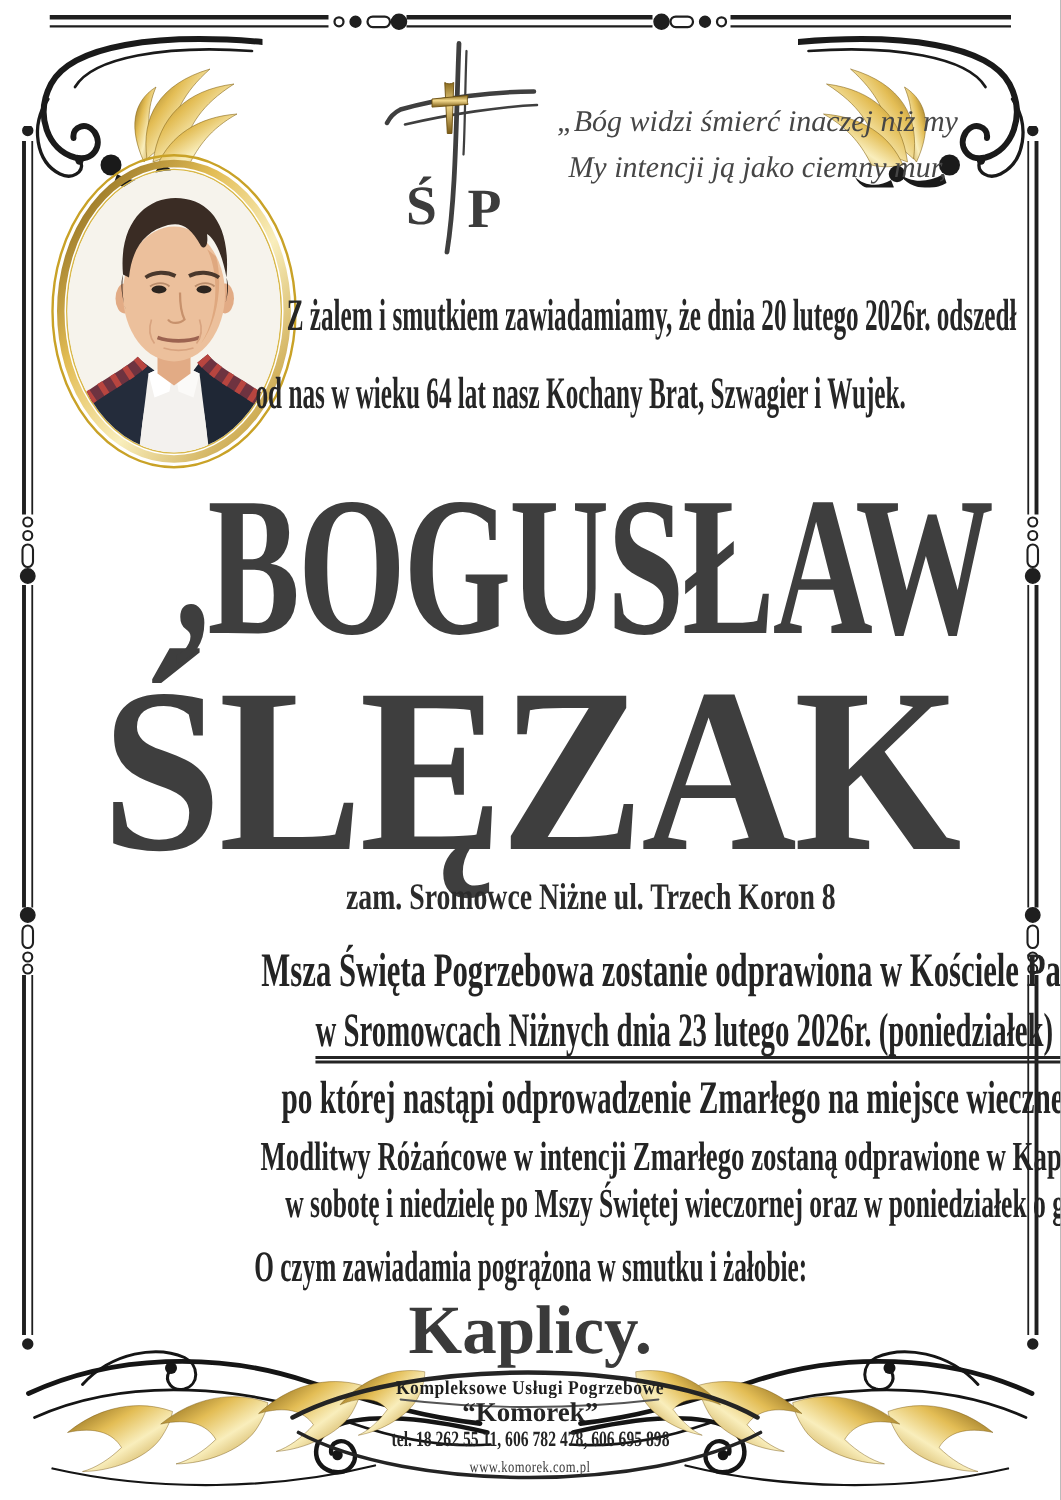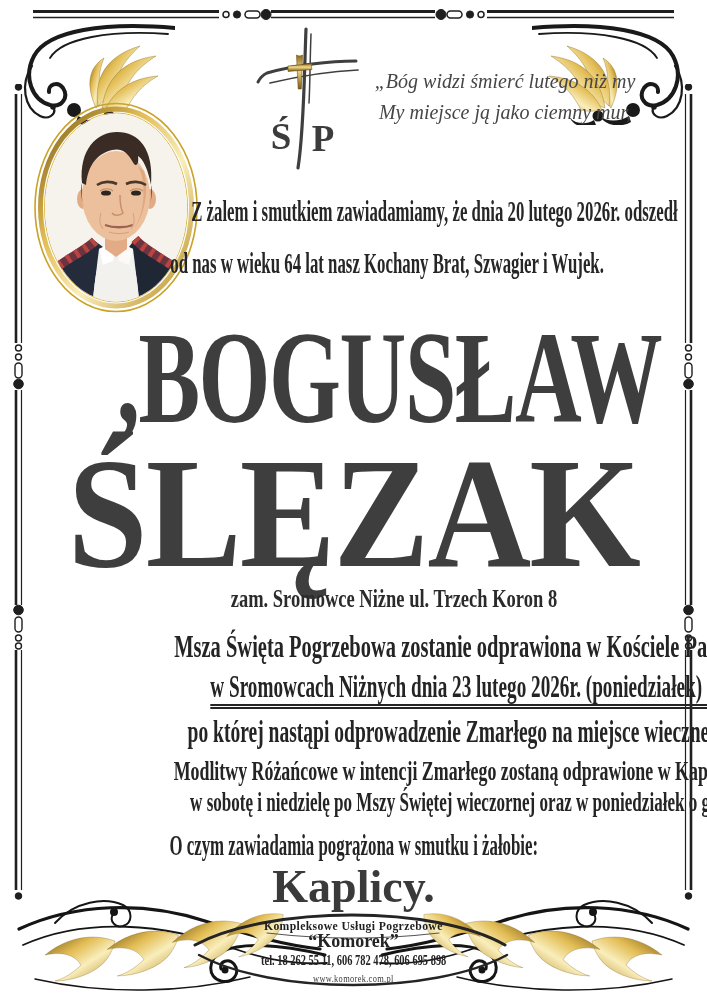--- a/index.html
+++ b/index.html
@@ -144,22 +144,22 @@
     </g>
     <g fill="url(#goldv)" stroke="#6b4e0e" stroke-width="0.6">
       <path d="M41.5,30 C43,31.2 45.8,31.2 47.5,30 L46.3,64 L43.2,64 Z"></path>
       <path d="M33,41 L57,38.6 C56.4,40.4 56.4,43 57,44.6 L33,46.4 Z"></path>
     </g>
     <text class="sp-letter" x="26" y="124" text-anchor="middle">Ś</text>
     <text class="sp-letter" x="68" y="126" text-anchor="middle">P</text>
   </svg>
 
   <div class="abs quote" style="left:345px;top:66px;width:320px">
-    <div>„Bóg widzi śmierć lutego niż my</div>
-    <div>My miejsce ją jako ciemny mur,</div>
+    <div>„Bóg widzi śmierć inaczej niż my</div>
+    <div>My intencji ją jako ciemny mur,</div>
   </div>
 
   <svg class="abs" style="left:33px;top:101px" width="166" height="213" viewBox="0 0 166 213">
     <ellipse cx="83" cy="106.5" rx="81" ry="104" fill="none" stroke="#c9a227" stroke-width="1.6"></ellipse>
     <ellipse cx="83" cy="106.5" rx="75.5" ry="98.5" fill="none" stroke="url(#goldgrad)" stroke-width="5"></ellipse>
     <ellipse cx="83" cy="106.5" rx="71.5" ry="94.5" fill="none" stroke="#d9b84a" stroke-width="1"></ellipse>
     <clipPath id="pclip">
         <ellipse cx="83" cy="106.5" rx="71" ry="94"></ellipse>
       </clipPath>
     <g clip-path="url(#pclip)">

